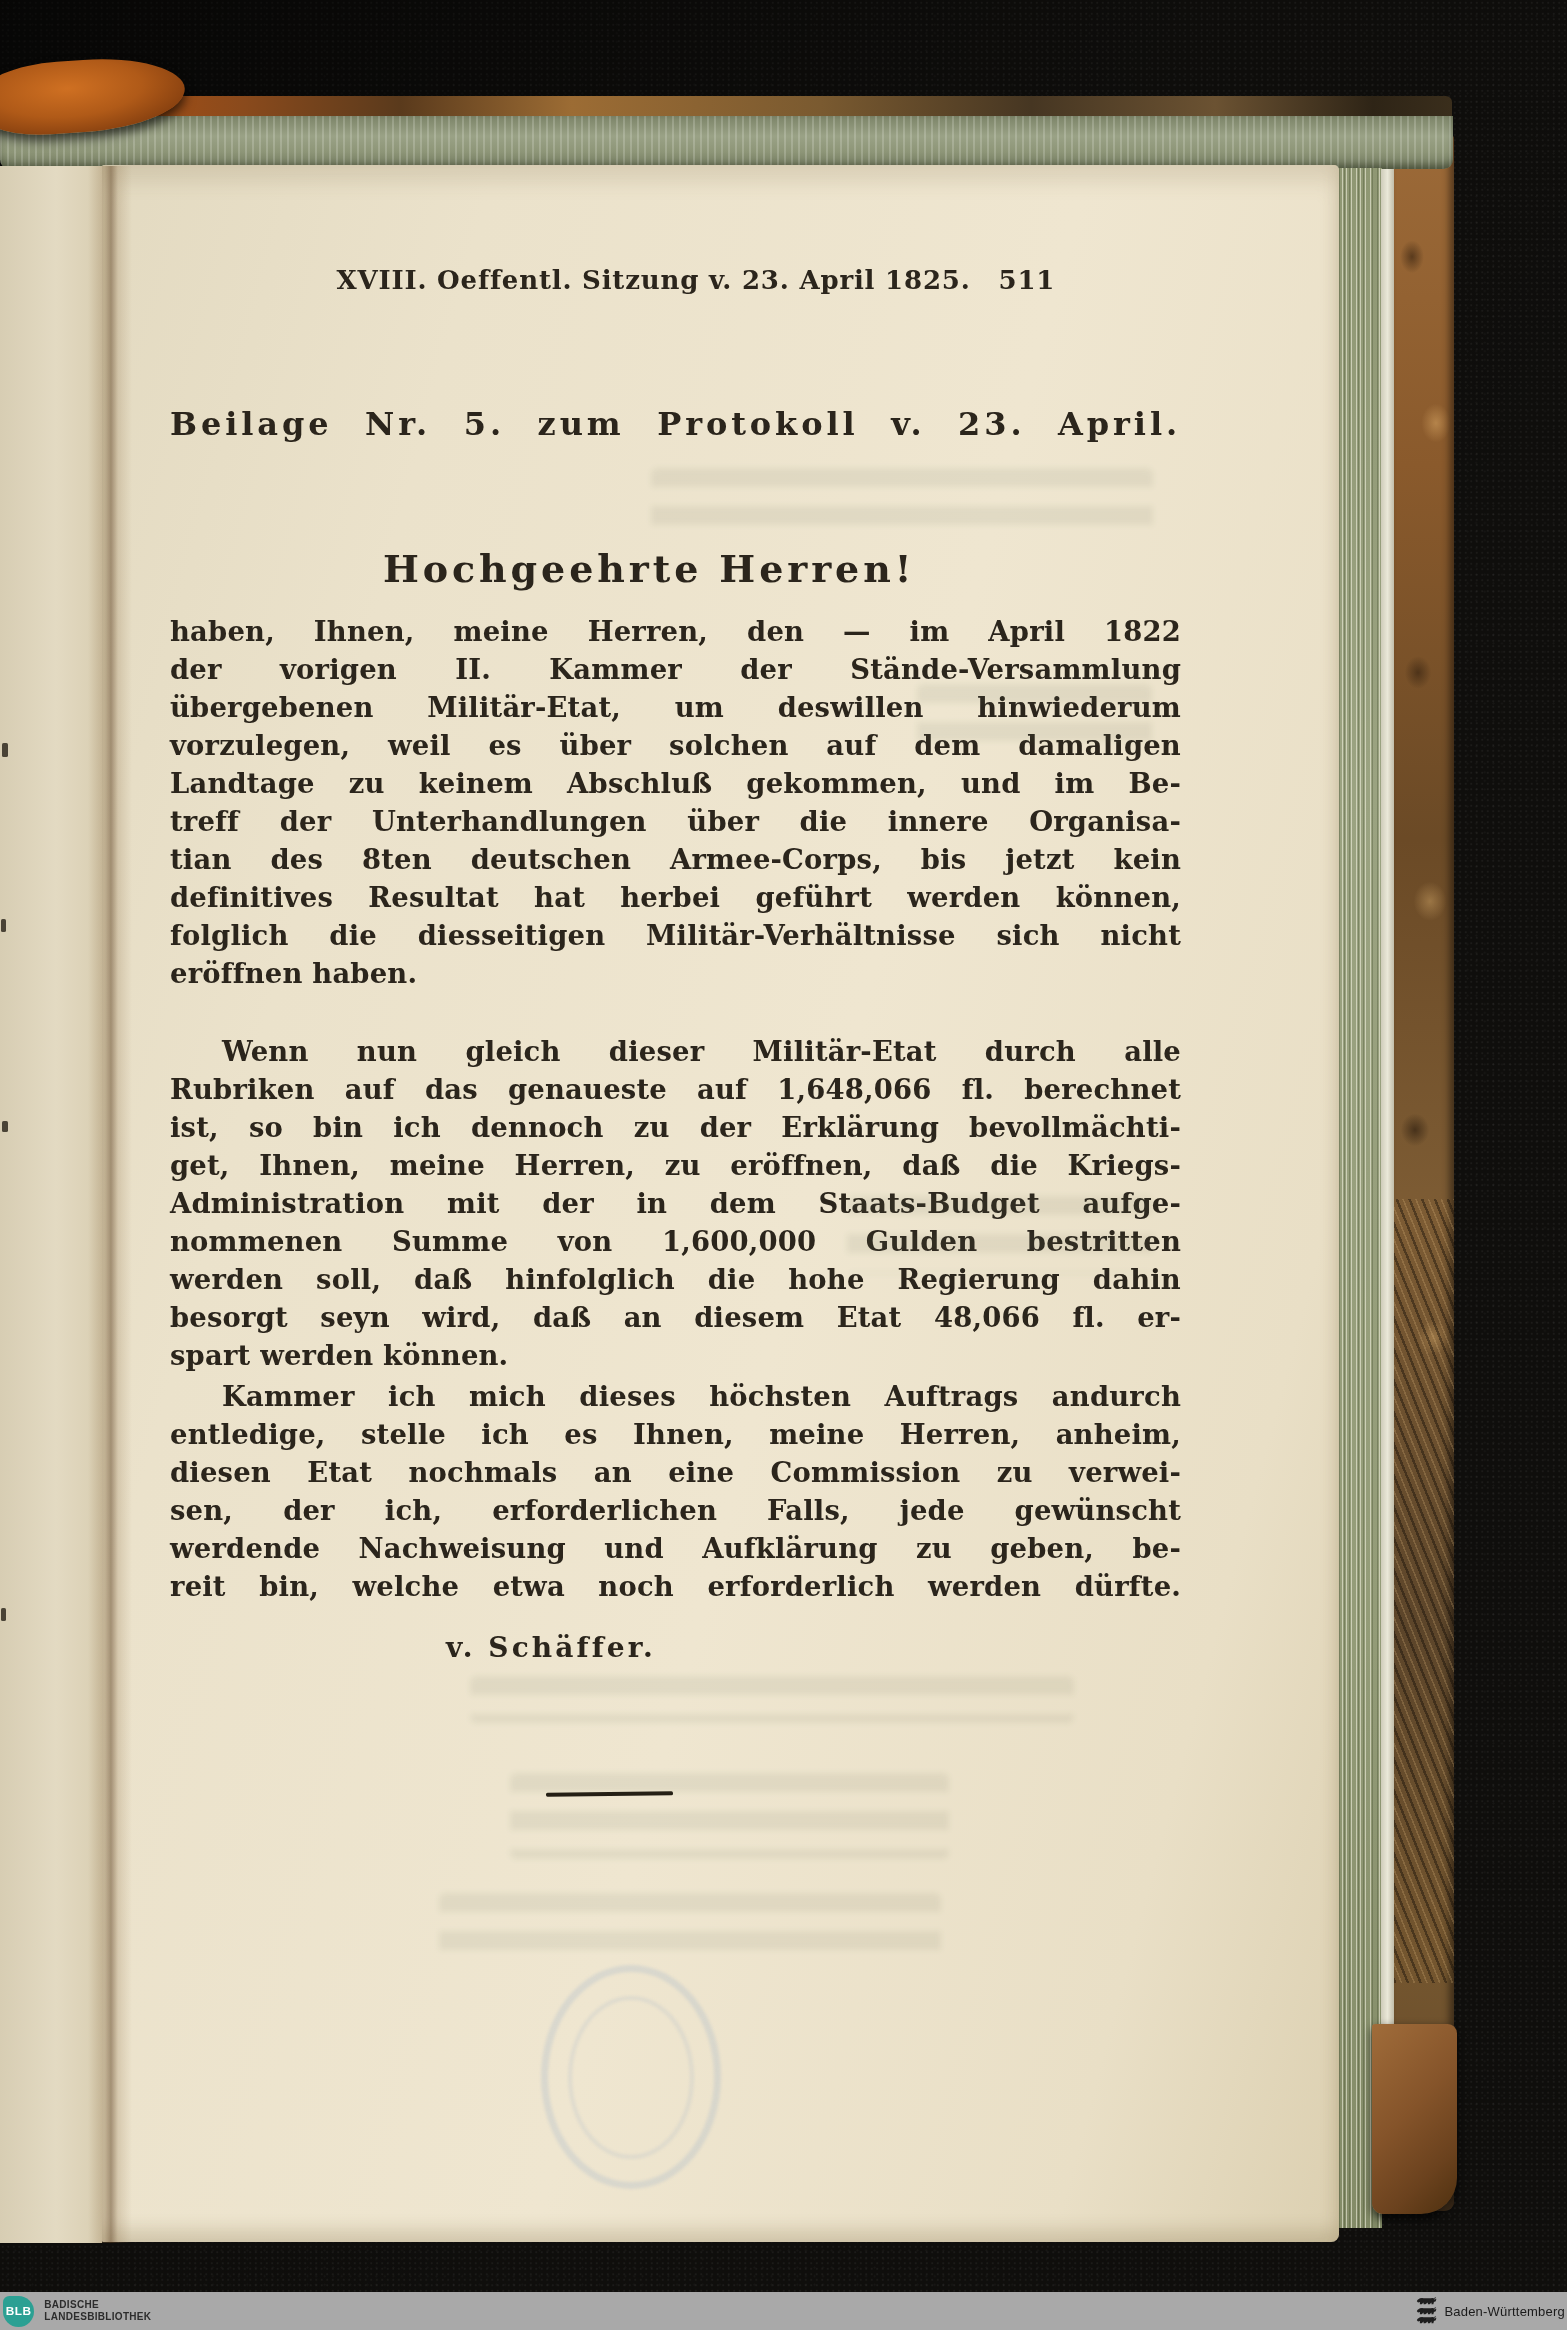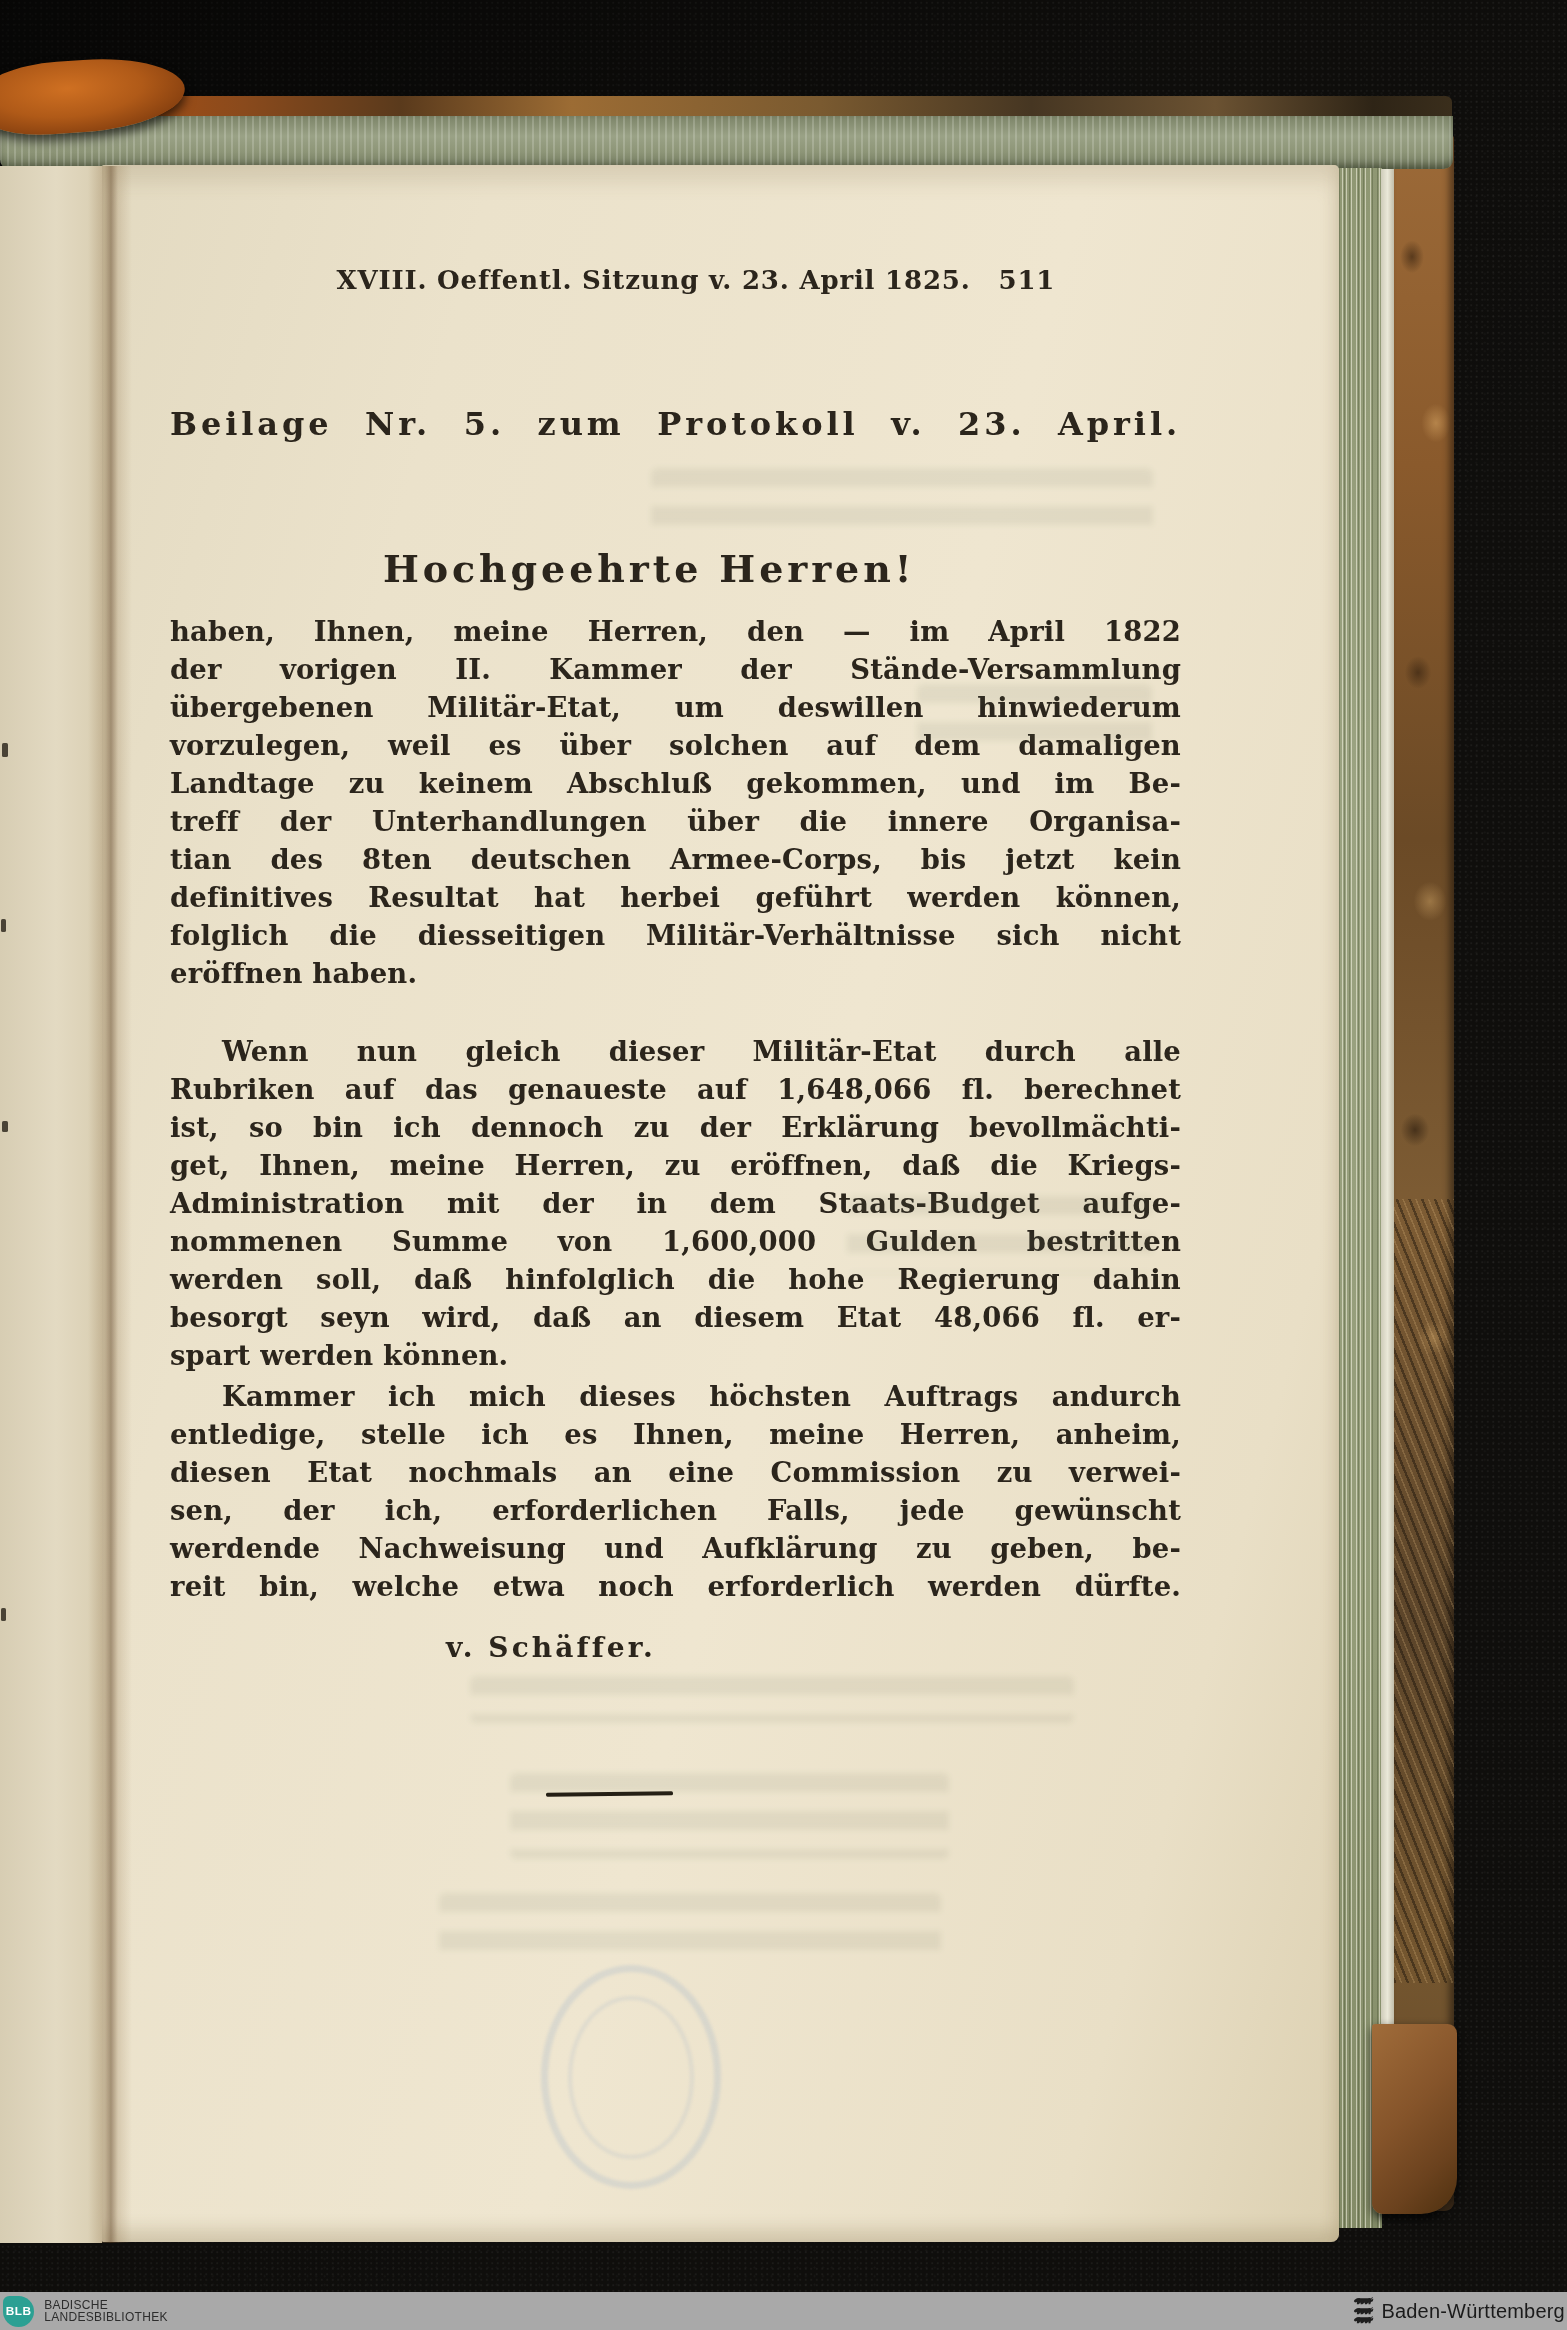--- a/index.html
+++ b/index.html
@@ -153,28 +153,28 @@
     display:flex;align-items:center;z-index:10;
     font-family:"Liberation Sans", sans-serif;
   }
   .blb-badge{
     width:31px;height:31px;margin-left:3.1px;flex:0 0 auto;
     background:#2ba093;border-radius:6.3px 50% 50% 50%;
     display:flex;align-items:center;justify-content:center;
     color:#ffffff;font-size:11.8px;font-weight:700;letter-spacing:0.4px;
   }
   .blb-name{
-    margin-left:10.2px;font-size:12px;font-weight:400;line-height:12px;
+    margin-left:10.2px;font-size:10px;font-weight:700;line-height:12px;
     color:#2d2d2d;letter-spacing:0.3px;
   }
   .footer-spacer{flex:1;}
   .bw{display:flex;align-items:center;gap:7.8px;margin-right:3.1px;}
   .bw-lions{display:flex;flex-direction:column;gap:0.8px;}
   .bw-lions svg{display:block;fill:#1e1e1e;}
-  .bw-text{font-size:20px;font-weight:500;color:#1b1b1b;letter-spacing:0.2px;}
+  .bw-text{font-size:13px;font-weight:500;color:#1b1b1b;letter-spacing:0.2px;}
 </style>
 </head>
 <body>
 
 <div class="cloth"></div>
 <div class="cloth-shade"></div>
 
 <div class="headcap"></div>
 <div class="top-leather-strip"></div>
 <div class="top-edge-green"></div>

